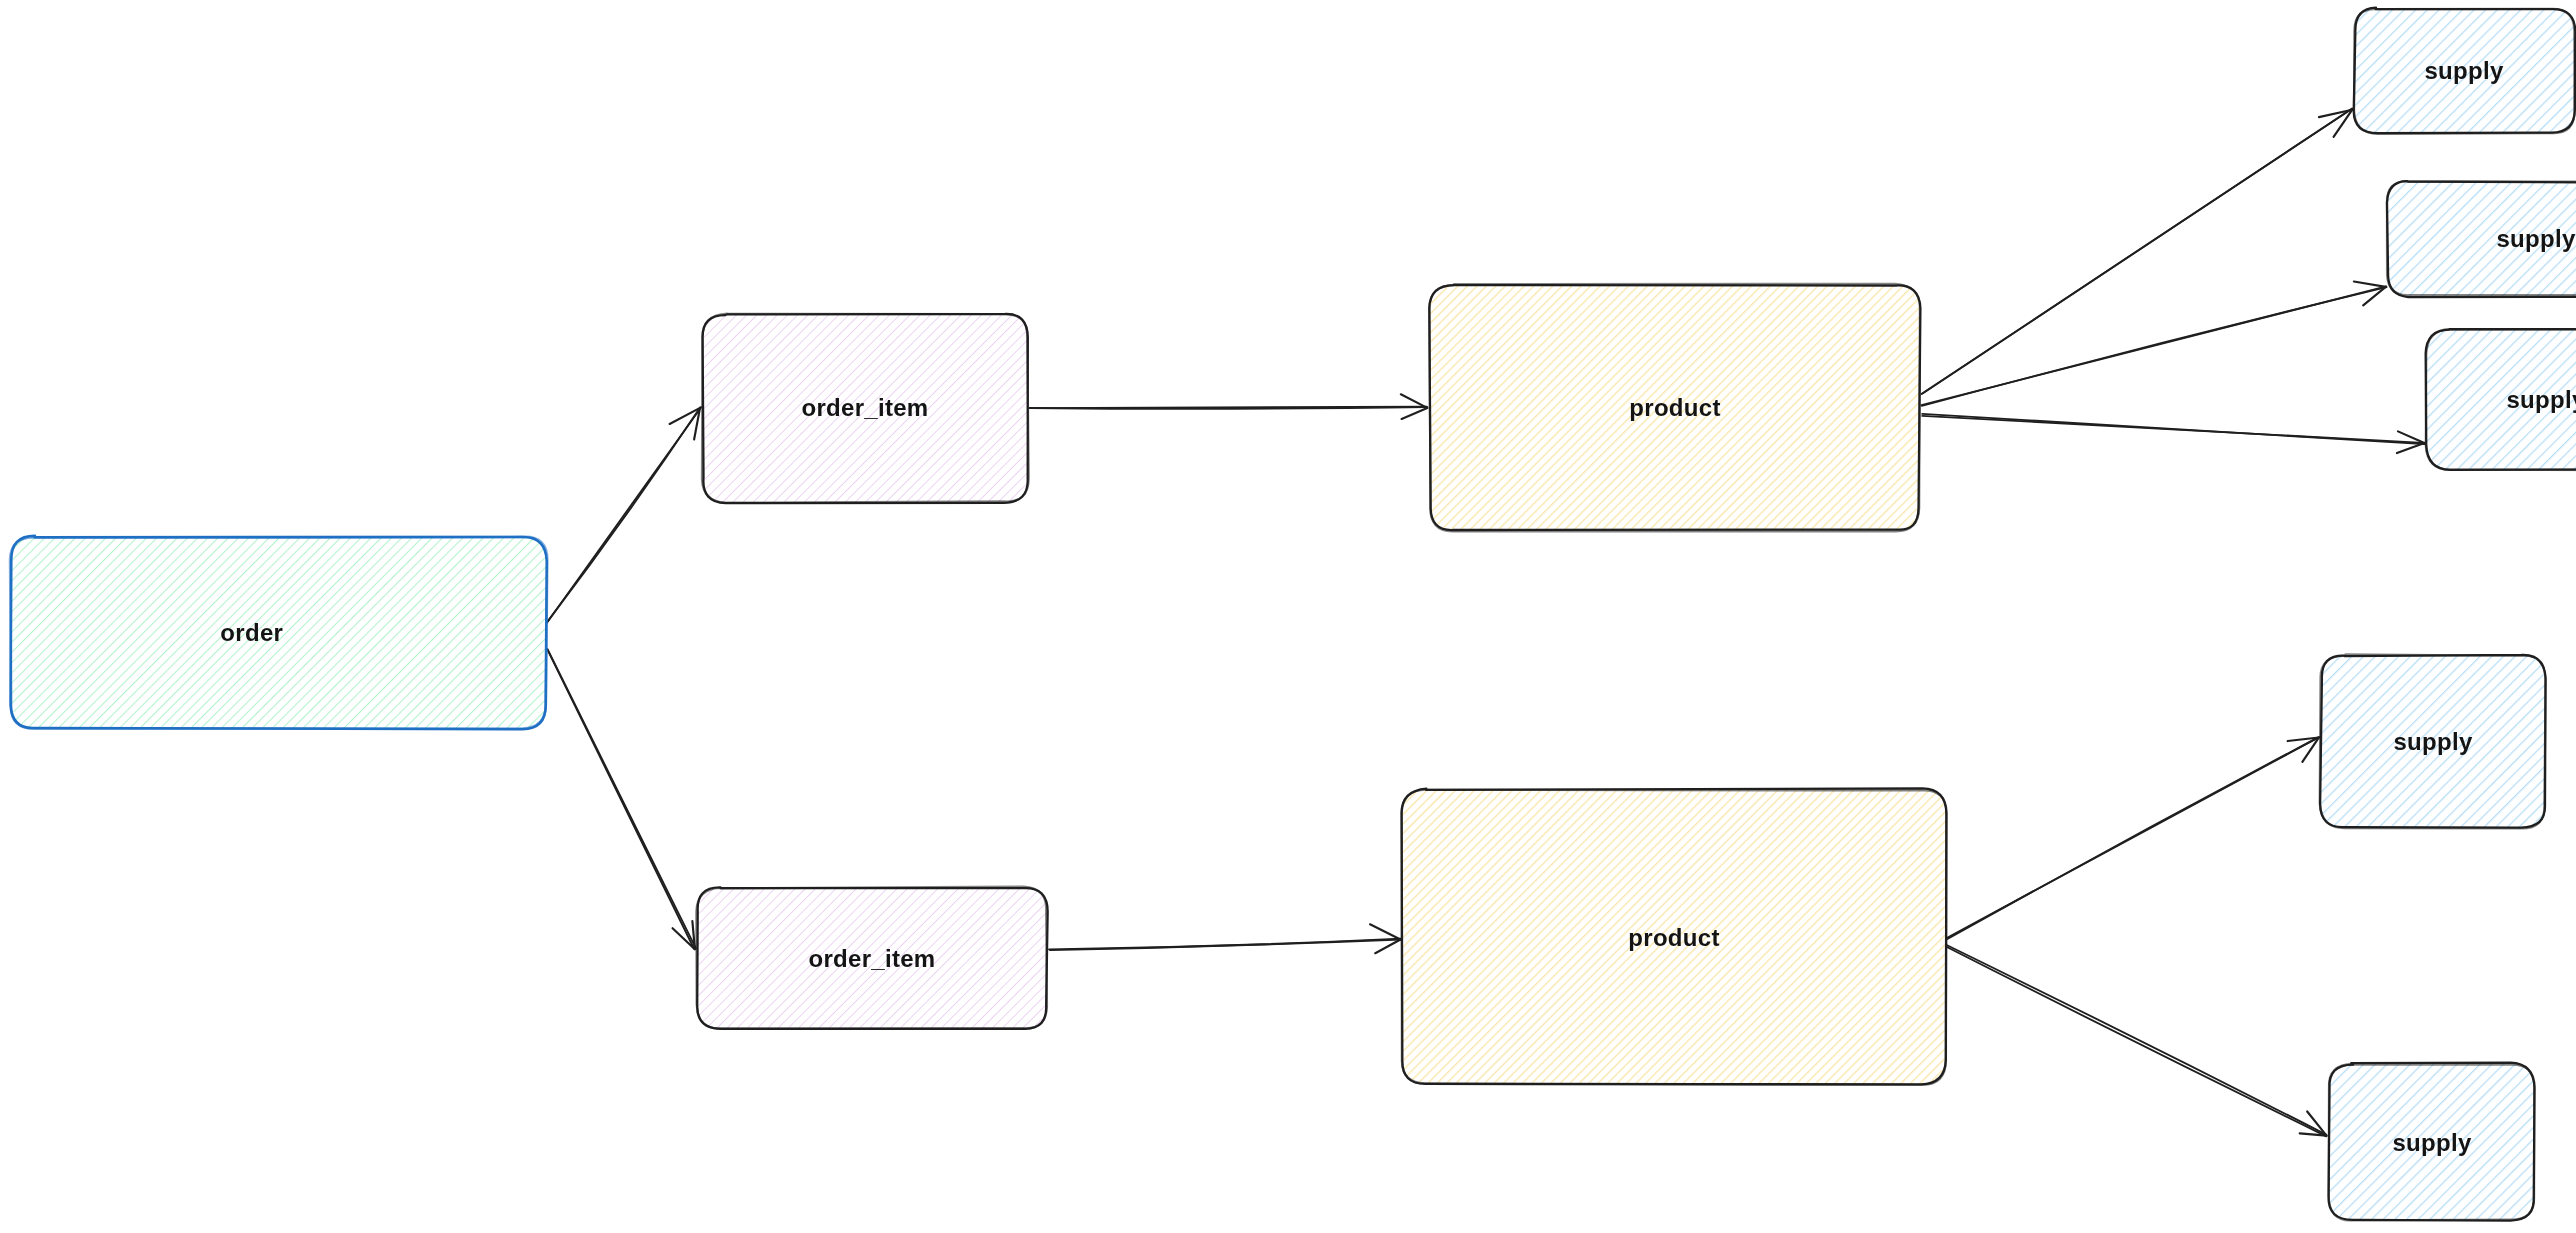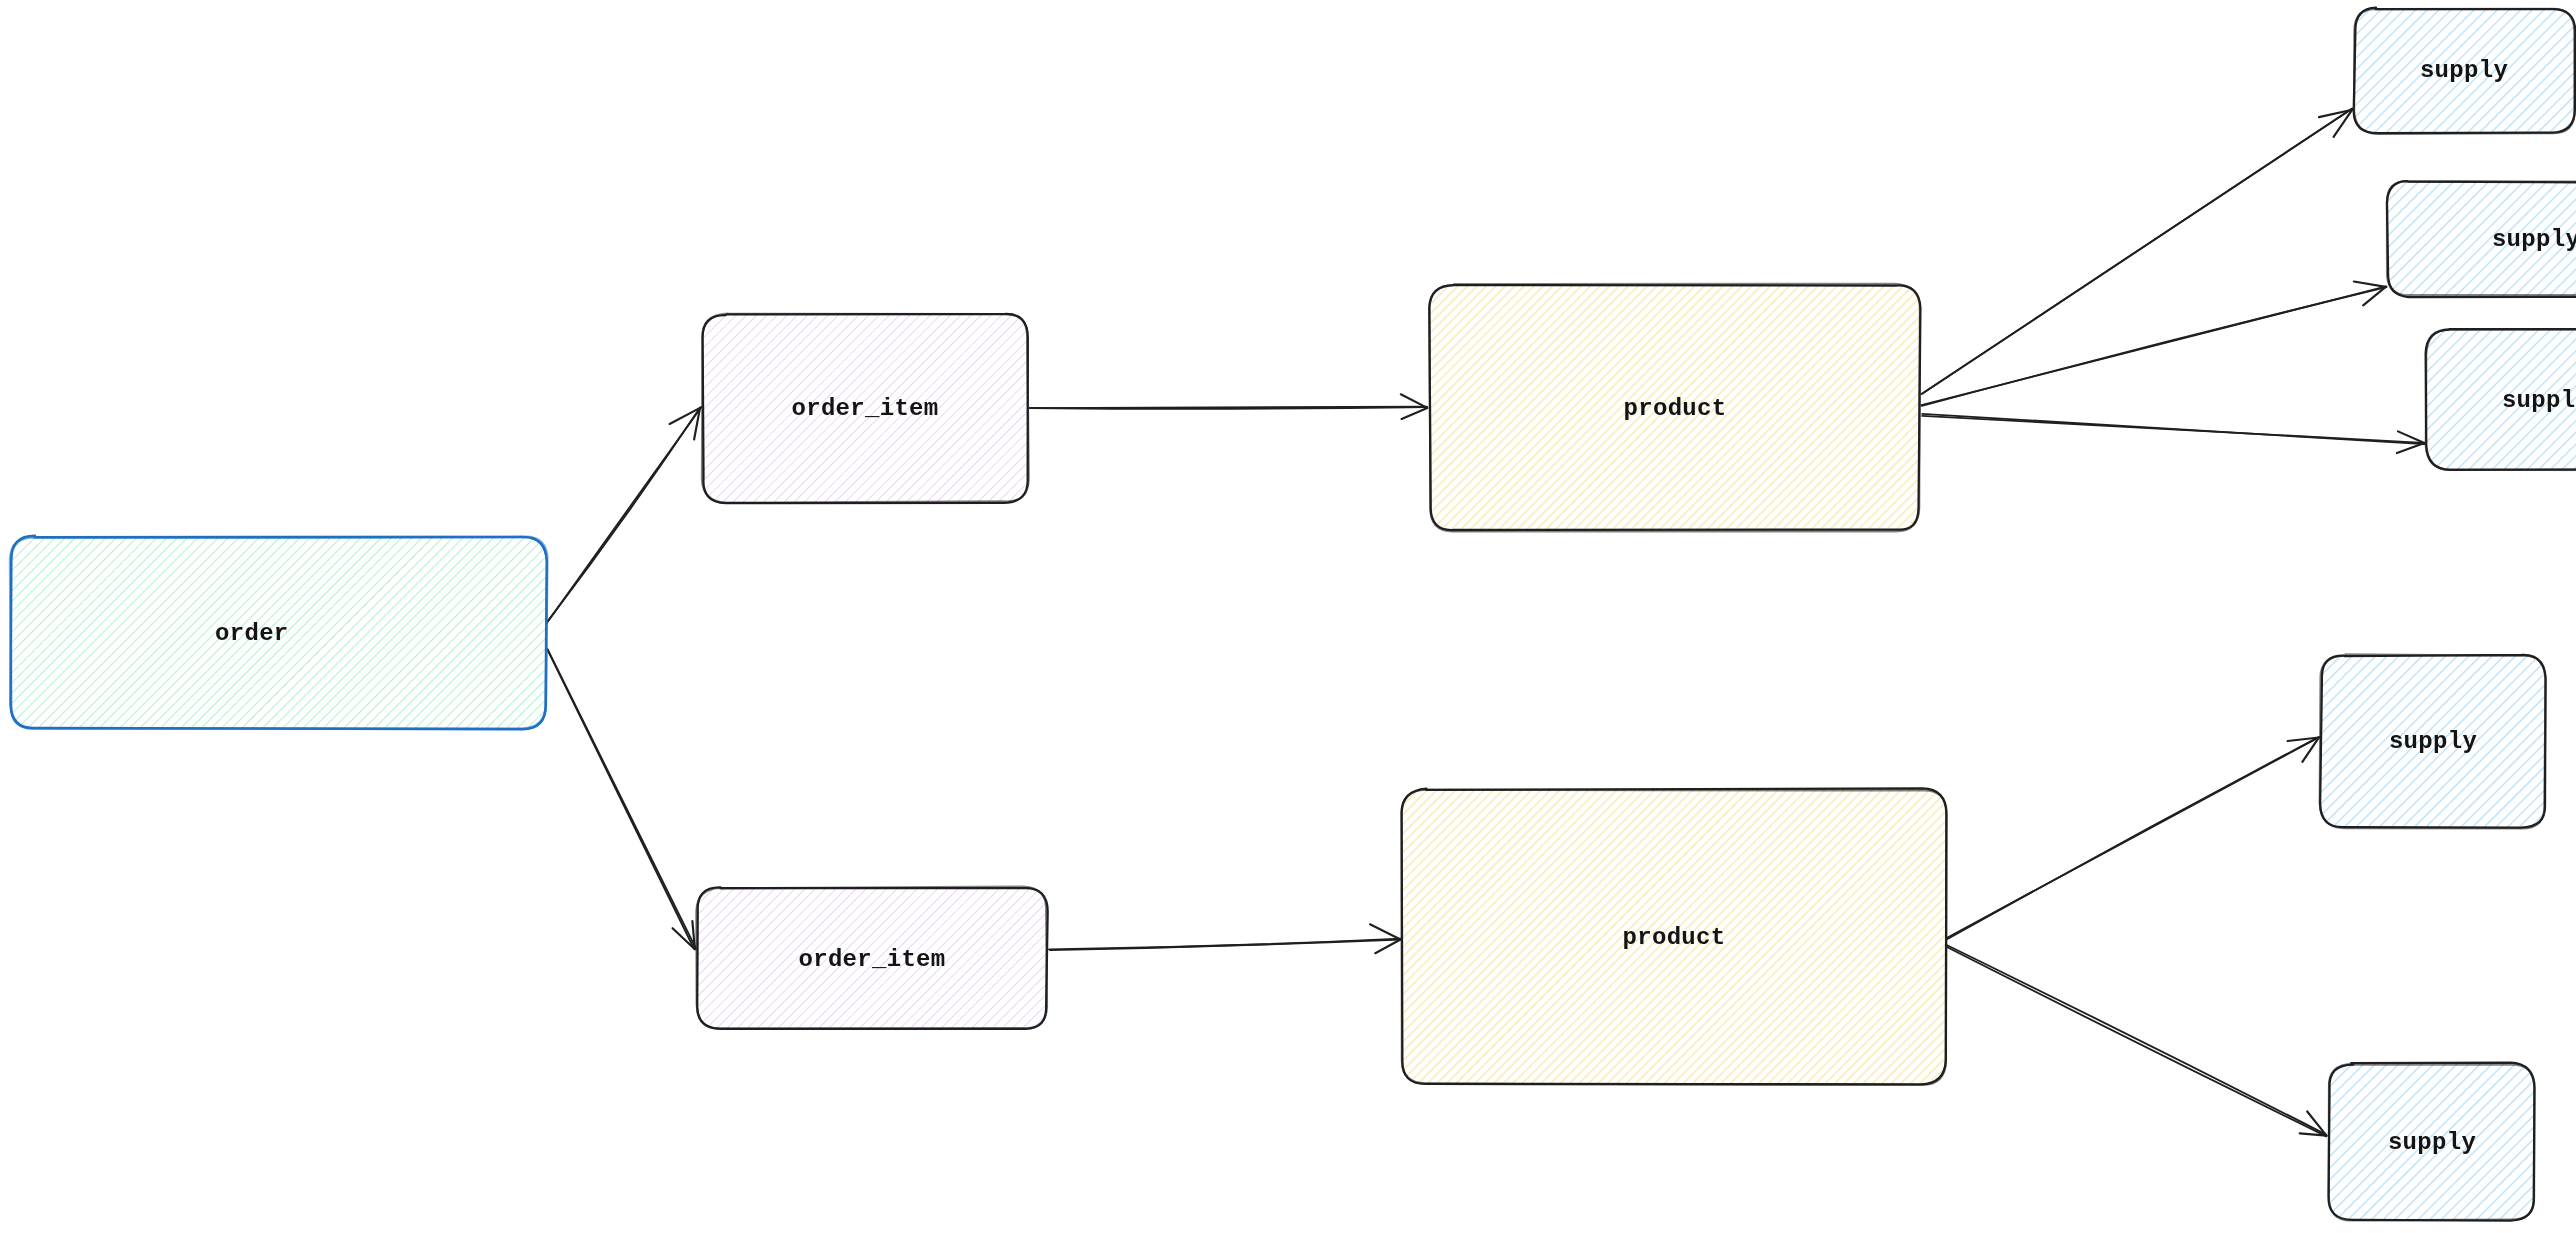--- a/index.html
+++ b/index.html
@@ -26,21 +26,21 @@
     top: 0;
     width: 2700px;
     height: 1233px;
     display: block;
   }
   .node-label {
     position: absolute;
     display: flex;
     align-items: center;
     justify-content: center;
-    font-family: Liberation Mono, monospace;
+    font-family: Liberation Sans, sans-serif;
     font-size: 24px;
     font-weight: 600;
     color: #141414;
     letter-spacing: 0.3px;
     white-space: nowrap;
     pointer-events: none;
     user-select: none;
     text-align: right;
   }
 </style>

